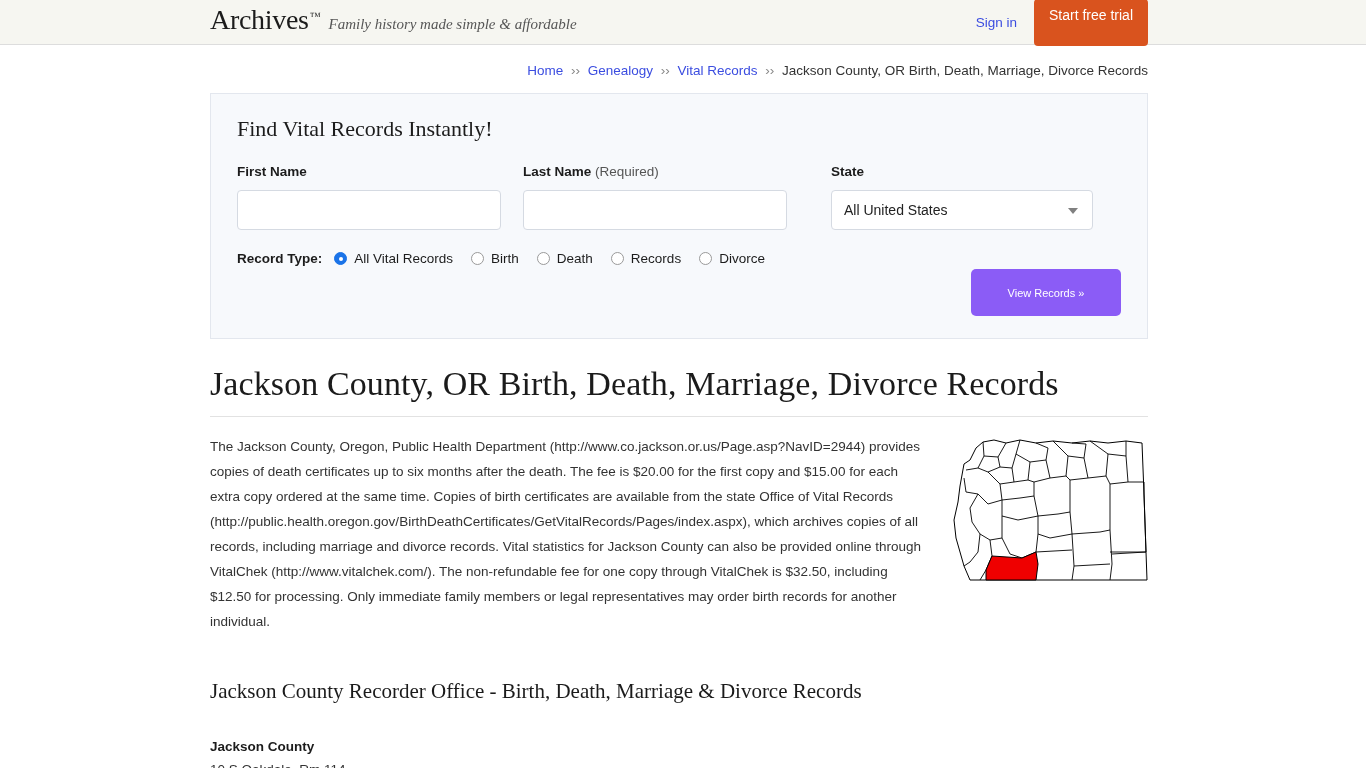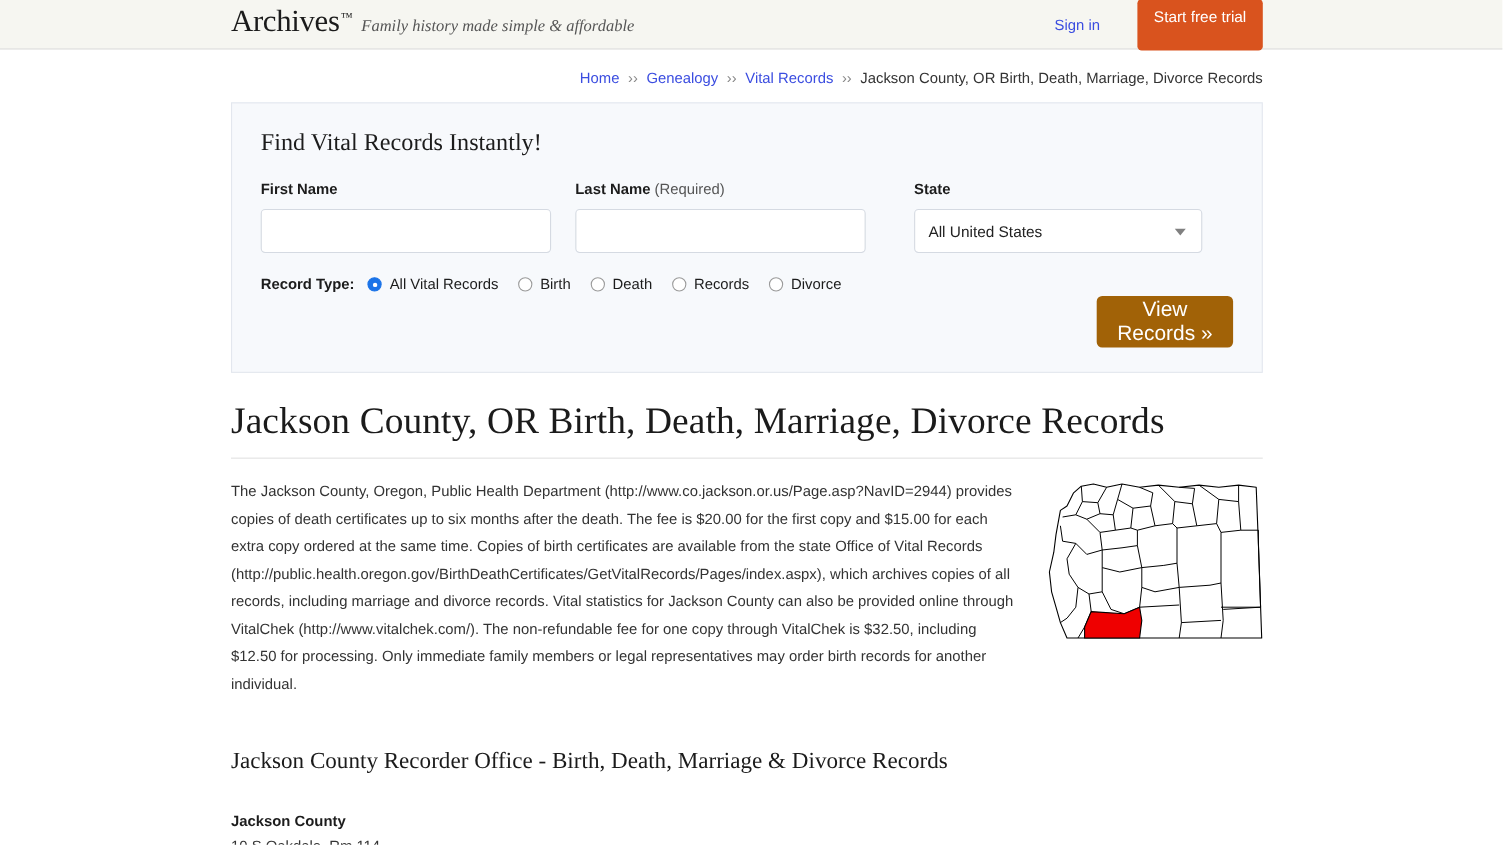--- a/index.html
+++ b/index.html
@@ -41,21 +41,21 @@
     font-style: italic;
     font-size: 15px;
     color: #565656;
     margin-left: 9px;
   }
   .topbar-right {
     position: absolute;
     right: 218px; top: 0;
     height: 45px;
     display: flex; align-items: center;
-    gap: 34px;
+    gap: 17px;
   }
   .signin {
     font-size: 13.5px;
     color: #3b4de0;
     text-decoration: none;
     cursor: pointer;
   }
   .trial-btn {
     background: #d9531e;
     color: #ffffff;
@@ -185,26 +185,26 @@
     left: 3.5px; top: 3.5px;
     width: 4px; height: 4px;
     border-radius: 50%;
     background: #ffffff;
   }
   .radio-label { font-size: 13.5px; color: #1c1c1c; }
 
   .view-btn {
     position: absolute;
     right: 26px; bottom: 22px;
-    background: #a16207;
+    background: #8b5cf6;
     color: #ffffff;
     border: none;
     border-radius: 5px;
-    width: 124px; height: 47px;
-    font-size: 19px;
+    width: 150px; height: 47px;
+    font-size: 11px;
     cursor: pointer;
     font-family: "Liberation Sans", sans-serif;
   }
 
   
   .page-title {
     font-family: "Liberation Serif", serif;
     font-weight: normal;
     font-size: 34px;
     color: #1b1b1b;

